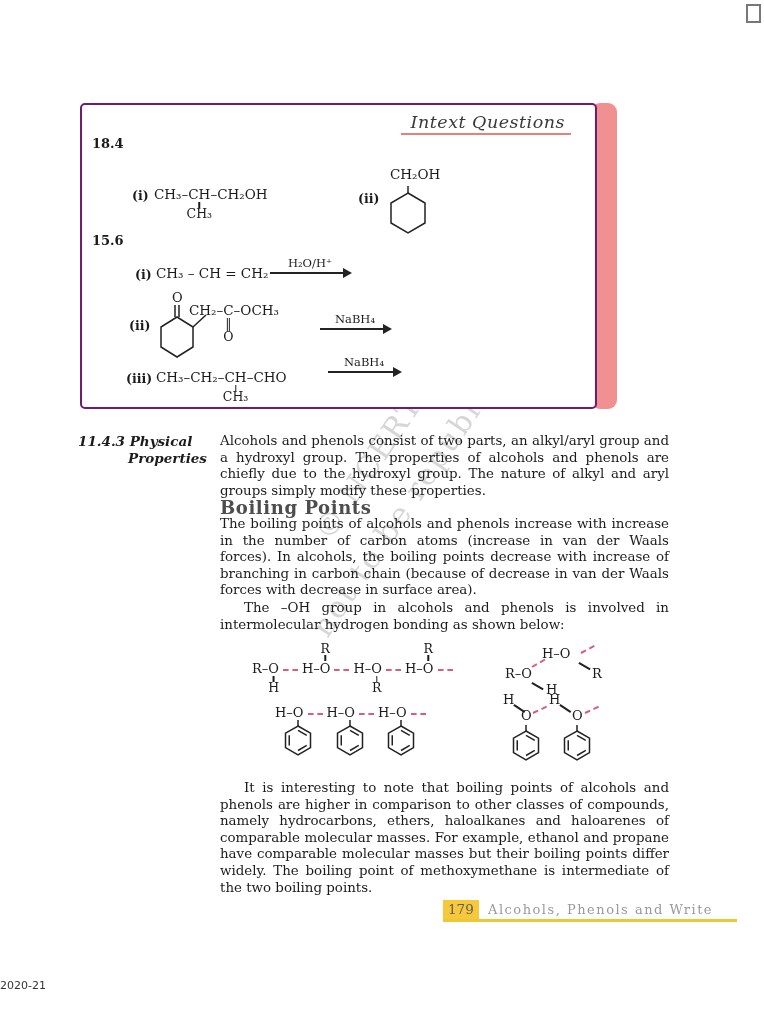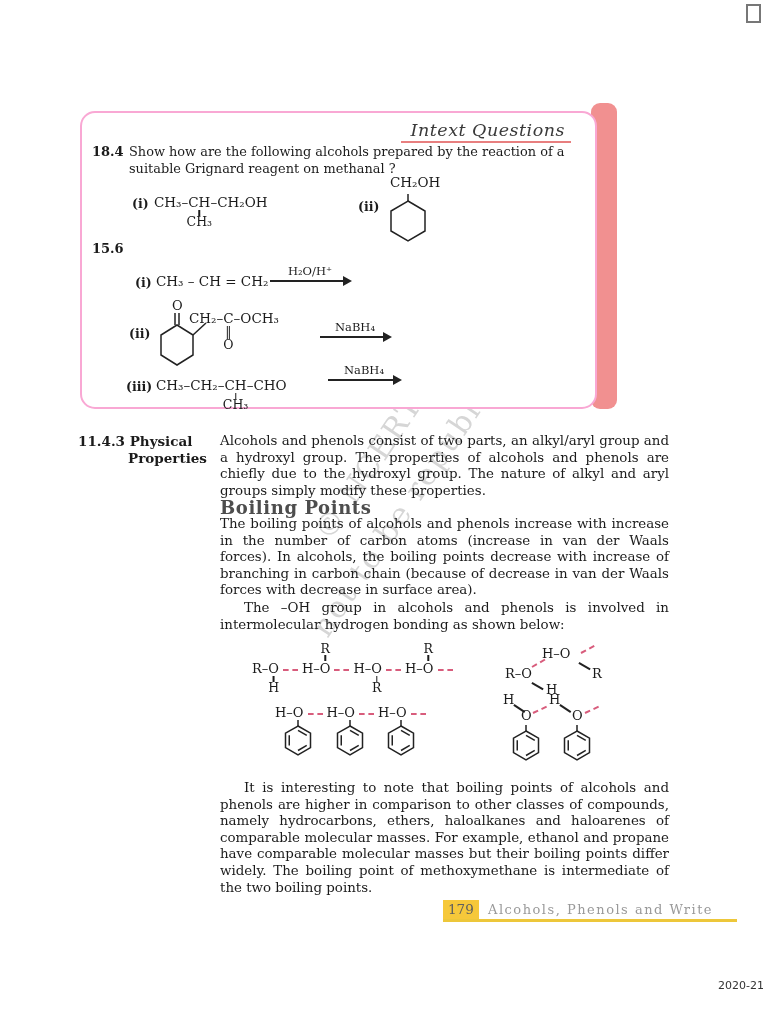--- a/index.html
+++ b/index.html
@@ -18,21 +18,21 @@
   .watermark{
     position:absolute;left:225px;top:430px;width:330px;text-align:center;
     transform:rotate(-56deg);color:var(--watermark-gray);font-size:30px;
     line-height:52px;letter-spacing:2px;white-space:nowrap;z-index:0;
   }
   
   .corner-mark{position:absolute;left:746px;top:4px;width:15px;height:19px;border:2px solid #777;}
   
   .qbox{position:absolute;left:80px;top:103px;width:537px;height:306px;z-index:1;}
   .qbox-accent{position:absolute;right:0;top:0;bottom:0;width:26px;background:var(--accent);border-radius:9px;}
-  .qbox-inner{position:absolute;left:0;top:0;right:20px;bottom:0;background:#fff;border:2px solid #f9a8d4;border-radius:15px;margin-top:8px;}
+  .qbox-inner{position:absolute;left:0;top:0;right:20px;bottom:0;background:#fff;border:2px solid #701a75;border-radius:5px;}
   .intext-header{
     position:absolute;top:7px;right:24px;font-style:italic;font-size:17.5px;color:#3a3a3a;
     border-bottom:2px solid var(--header-underline);padding:0 6px 1px 10px;letter-spacing:0.5px;
   }
   .q-num{font-weight:bold;font-size:13px;}
   .q-text{font-size:12.9px;line-height:16.5px;}
   .it-label{font-size:12.5px;font-weight:bold;}
   .formula{font-size:13.5px;white-space:nowrap;line-height:16px;}
   .anchor{position:relative;display:inline-block;}
   .below-stack{position:absolute;top:100%;left:50%;transform:translateX(-50%);display:flex;flex-direction:column;align-items:center;line-height:1;}
@@ -41,58 +41,57 @@
   .sub-label{font-size:12.5px;white-space:nowrap;}
   .rxn{position:absolute;display:flex;flex-direction:column;align-items:center;}
   .rxn-label{font-size:11.5px;white-space:nowrap;}
   .arrow-line{position:relative;width:100%;height:2px;background:#222;margin-top:2px;}
   .arrow-line::after{content:'';position:absolute;right:-2px;top:-4px;width:0;height:0;
     border-left:9px solid #222;border-top:5px solid transparent;border-bottom:5px solid transparent;}
   svg.struct{overflow:visible;}
   svg.struct path,svg.struct line,svg.struct polygon{stroke:#222;stroke-width:1.5;fill:none;}
   svg.struct text{fill:#1b1b1b;font-family:"DejaVu Serif","Liberation Serif",serif;}
   
-  .sec-label{position:absolute;left:78px;top:433px;width:150px;font-size:13.5px;font-weight:bold;line-height:17px;}
+  .sec-label{position:absolute;left:78px;top:433px;width:150px;font-size:13.5px;font-weight:bold;line-height:17px;font-style:italic;}
   .sec-label .line2{margin-left:50px;}
   .para{position:absolute;left:220px;width:449px;font-size:13.4px;line-height:16.6px;text-align:justify;}
   .indent{text-indent:24px;}
   .bp-heading{position:absolute;left:220px;top:497px;font-size:18px;font-weight:bold;color:#4d4d4d;letter-spacing:0.6px;}
   
   .diagrams{position:absolute;left:220px;top:640px;width:480px;height:140px;font-size:13px;}
   .hrow{position:absolute;display:flex;align-items:center;white-space:nowrap;}
   .hdash{width:15px;border-top:2px dashed var(--hbond);margin:0 4px;transform:translateY(1px);}
   .unit{white-space:nowrap;}
   .bond-d{position:absolute;width:13px;height:1.5px;background:#222;transform-origin:left center;}
   .pdash-d{position:absolute;width:15px;height:0;border-top:2px dashed var(--hbond);transform-origin:left center;}
   .atom{position:absolute;white-space:nowrap;}
   
   .footer-rule{position:absolute;left:443px;top:919px;width:294px;height:2.5px;background:var(--footer-rule);}
   .pg-badge{position:absolute;left:443px;top:900px;background:var(--footer-yellow);color:#5f5f5f;font-size:13.5px;padding:1px 5px 2px;}
   .chapter{position:absolute;left:488px;top:902px;color:var(--chapter-gray);font-size:13px;letter-spacing:1.5px;}
-  .year{position:absolute;left:0;top:979px;width:764px;text-align:right;
+  .year{position:absolute;left:0;top:979px;width:764px;text-align:left;
     font-family:"DejaVu Sans","Liberation Sans",sans-serif;font-size:11px;color:#333;}
 </style>
 </head>
 <body>
 
 <div class="watermark">
   <div>© NCERT</div>
   <div>not to be republished</div>
 </div>
 
 <div class="corner-mark"></div>
 
 <div class="qbox">
   <div class="qbox-accent"></div>
   <div class="qbox-inner">
 
     <div class="intext-header">Intext Questions</div>
 
     <span class="abs q-num" style="left:10px;top:31px">18.4</span>
-    <div class="abs q-text" style="left:47px;top:31px;width:482px">Show how are the following alcohols prepared by the reaction of a suitable Grignard reagent on methanal ?</div>
 
     <span class="abs it-label" style="left:50px;top:83px">(i)</span>
     <div class="abs formula" style="left:72px;top:81px">
       <span>CH₃–</span><span class="anchor"><span>CH</span><span class="below-stack">
             <i class="vbond"></i>
             <span class="sub-label">CH₃</span>
           </span></span><span>–CH₂OH</span>
     </div>
 
     <span class="abs it-label" style="left:276px;top:86px">(ii)</span>

